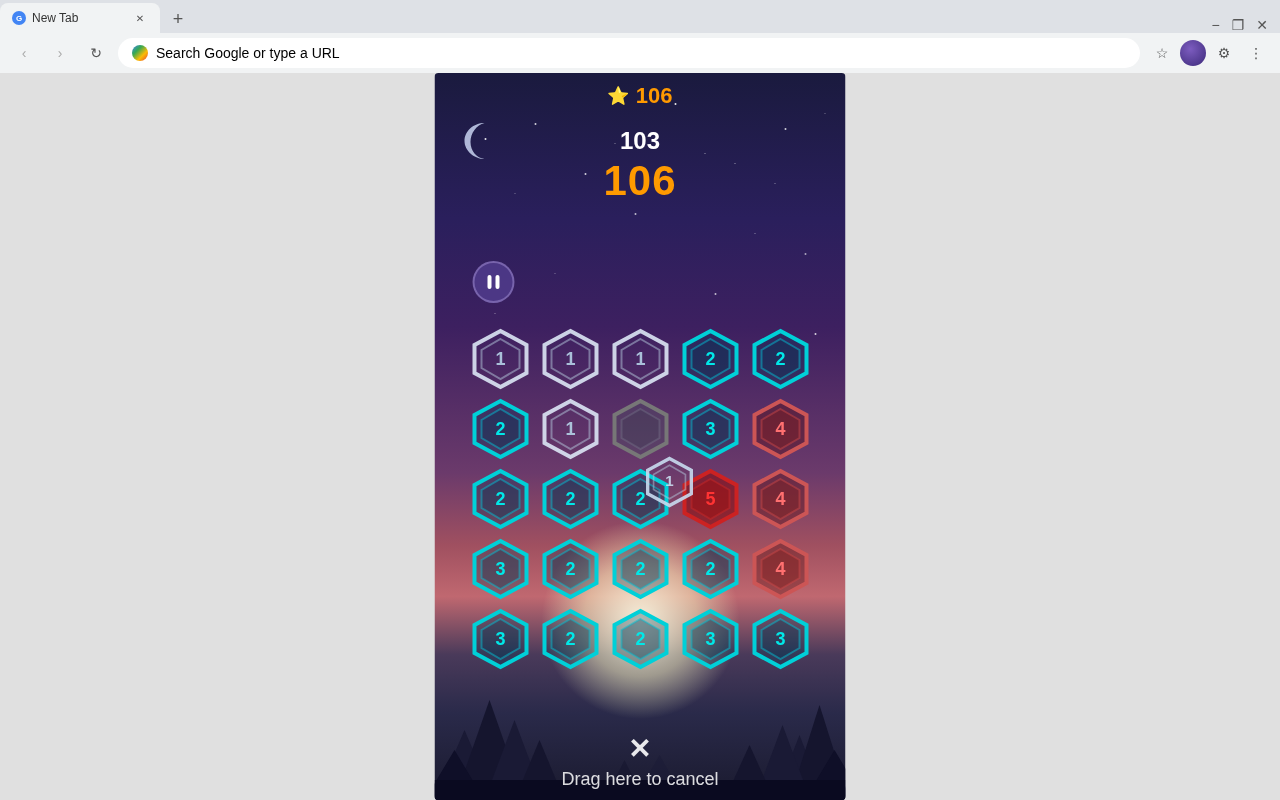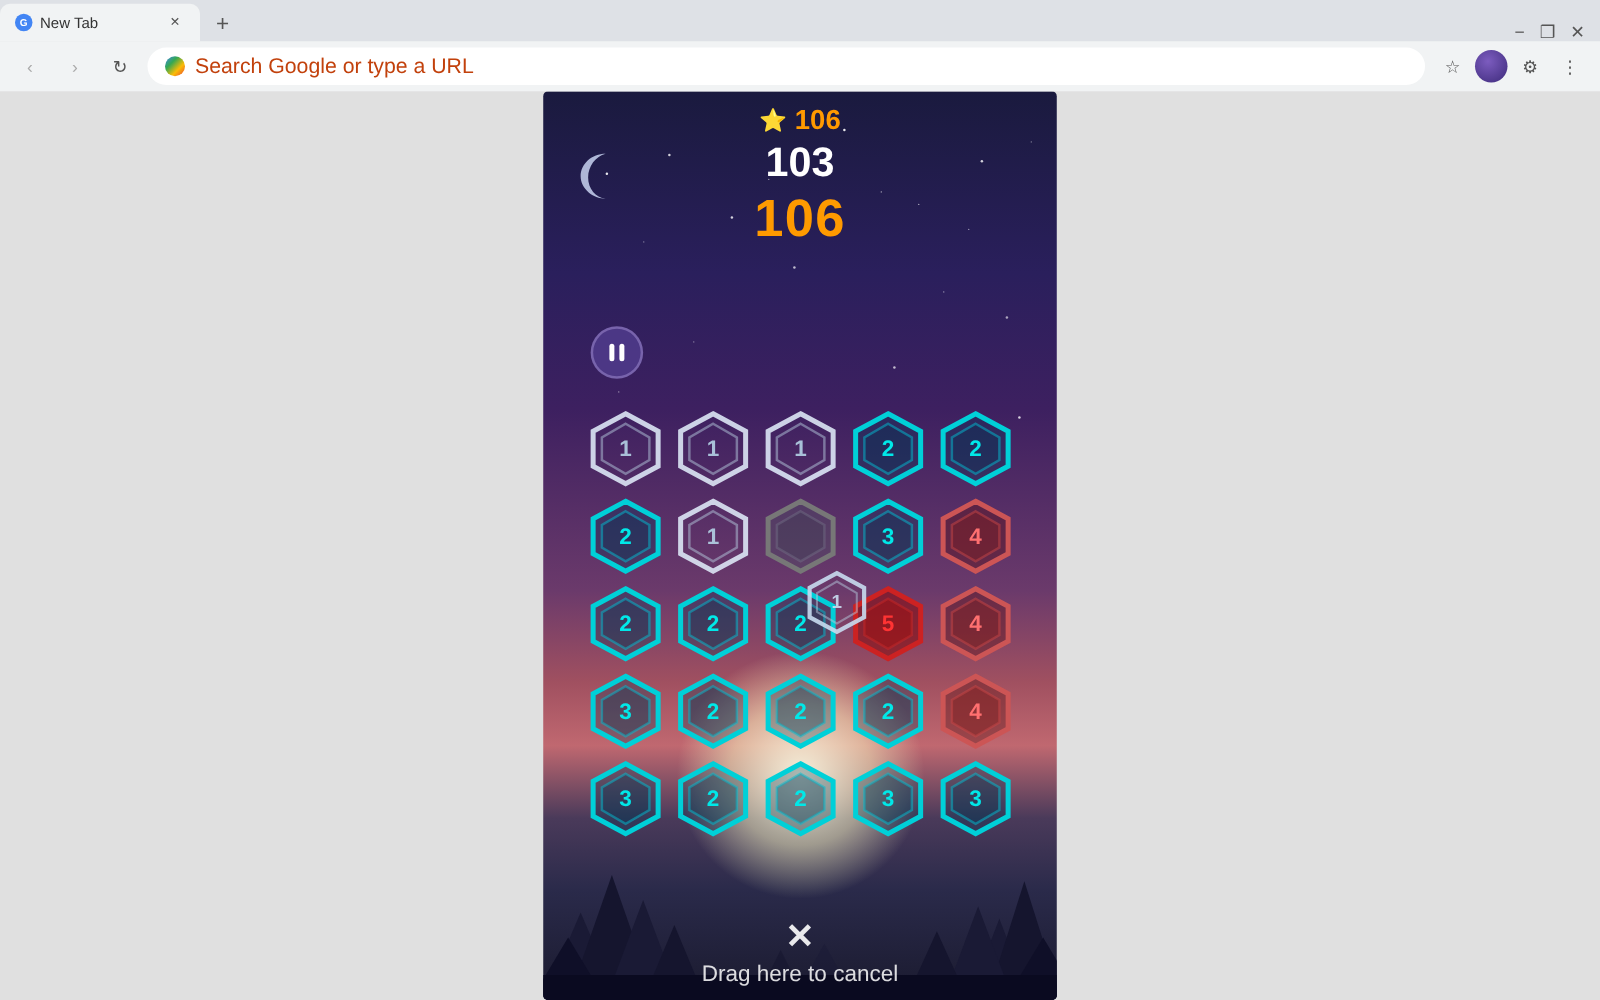--- a/index.html
+++ b/index.html
@@ -119,21 +119,21 @@
       font-size: 13px;
       color: #333;
       gap: 8px;
     }
     .g-icon {
       width: 16px;
       height: 16px;
       background: linear-gradient(135deg, #4285F4 0%, #34A853 33%, #FBBC05 66%, #EA4335 100%);
       border-radius: 50%;
     }
-    .address-text { color: #c2410c; font-size: 17px; }
+    .address-text { color: #000000; font-size: 14px; }
     .toolbar-icons {
       display: flex;
       gap: 4px;
       align-items: center;
     }
     .toolbar-icon {
       width: 28px;
       height: 28px;
       border-radius: 50%;
       display: flex;
@@ -255,24 +255,24 @@
     .star-trophy {
       font-size: 18px;
     }
     .top-score {
       font-size: 22px;
       font-weight: bold;
       color: #ff9a00;
       font-family: Arial, sans-serif;
     }
     .current-score-label {
-      font-size: 33px;
+      font-size: 24px;
       font-weight: bold;
       color: white;
-      margin-top: 2px;
+      margin-top: 18px;
     }
     .current-score-big {
       font-size: 42px;
       font-weight: bold;
       color: #ff9a00;
       margin-top: 2px;
       letter-spacing: 1px;
     }
 
     

